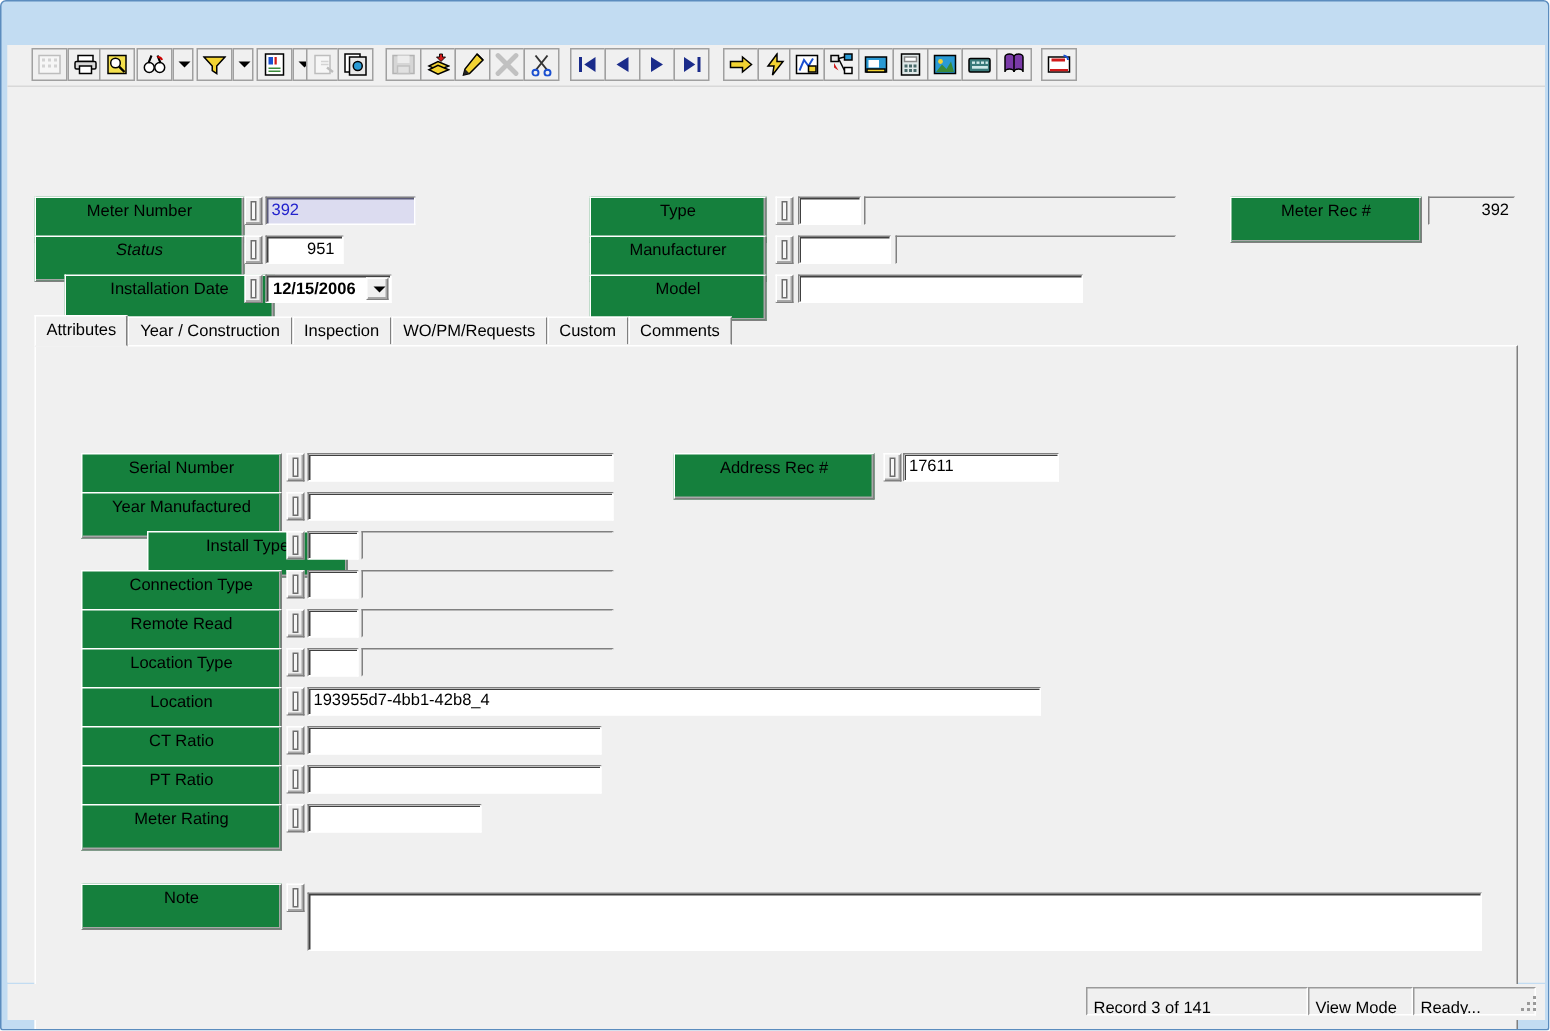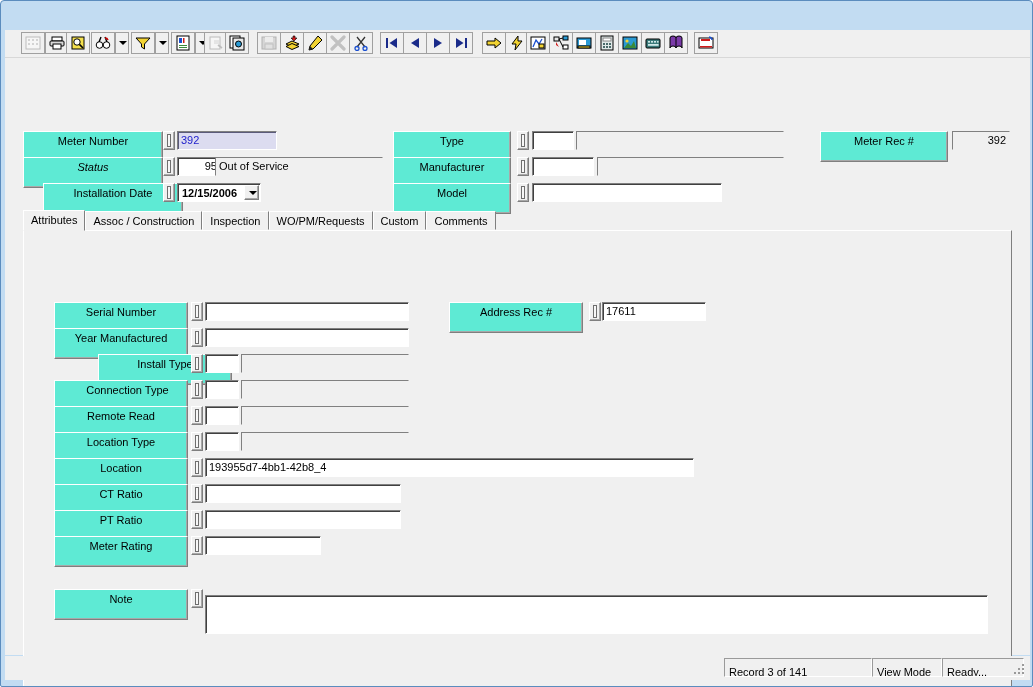--- a/index.html
+++ b/index.html
@@ -120,21 +120,21 @@
   .form-area {
     position: absolute; left: 0; top: 28px;
     width: 1025px; height: 597px;
     background: #f0f0f0;
   }
   .lbl-btn {
     position: absolute;
     height: 31px; line-height: 18px;
     text-align: center;
     font-size: 11px; color: #000000;
-    background: #5eead4;
+    background: #15803d;
     border: 1px solid;
     border-color: #ffffff #7f7f7f #7f7f7f #ffffff;
     box-shadow: inset -1px -1px 0 #a8a8a8;
     box-sizing: border-box;
     white-space: nowrap; overflow: hidden;
   }
   .lookup-btn {
     position: absolute;
     width: 12px; height: 19px;
     background: #f0f0f0;
@@ -485,21 +485,20 @@
       <div class="lookup-btn" style="left:158px; top:73px;">
           <b></b>
         </div>
       <div class="inp sel" style="left:172px; top:73px; width:100px;">392</div>
 
       <div class="lbl-btn" style="left:18px; top:99px; width:140px;font-style:italic;">Status</div>
       <div class="lookup-btn" style="left:158px; top:99px;">
           <b></b>
         </div>
       <div class="inp num" style="left:172px; top:99px; width:52px;">951</div>
-      <div class="inp ro" style="left:210px; top:99px; width:168px;">Out of Service</div>
 
       <div class="lbl-btn" style="left:18px; top:125px; width:140px;margin-left:20px;">Installation Date</div>
       <div class="lookup-btn" style="left:158px; top:125px;">
           <b></b>
         </div>
       <div class="datebox" style="left:172px; top:125px; width:84px;font-weight:bold;">
         <span class="dtext">12/15/2006</span>
         <span class="dbtn">
             <span class="arrow-dn"></span>
           </span>
@@ -523,21 +522,21 @@
       <div class="lookup-btn" style="left:512px; top:125px;">
           <b></b>
         </div>
       <div class="inp" style="left:527px; top:125px; width:190px;"></div>
 
       <div class="lbl-btn" style="left:815px; top:73px; width:128px;">Meter Rec #</div>
       <div class="inp recnum" style="left:947px; top:73px; width:58px;">392</div>
 
       <div class="tabstrip" id="tabstrip">
           <div class="tab active">Attributes</div>
-          <div class="tab">Assoc / Construction</div>
+          <div class="tab">Year / Construction</div>
           <div class="tab">Inspection</div>
           <div class="tab">WO/PM/Requests</div>
           <div class="tab">Custom</div>
           <div class="tab">Comments</div>
         </div>
 
       <div class="tabpanel">
 
         <div id="attr-fields">
             <div class="lbl-btn" style="left:30px;top:71px;width:134px;">Serial Number</div>

